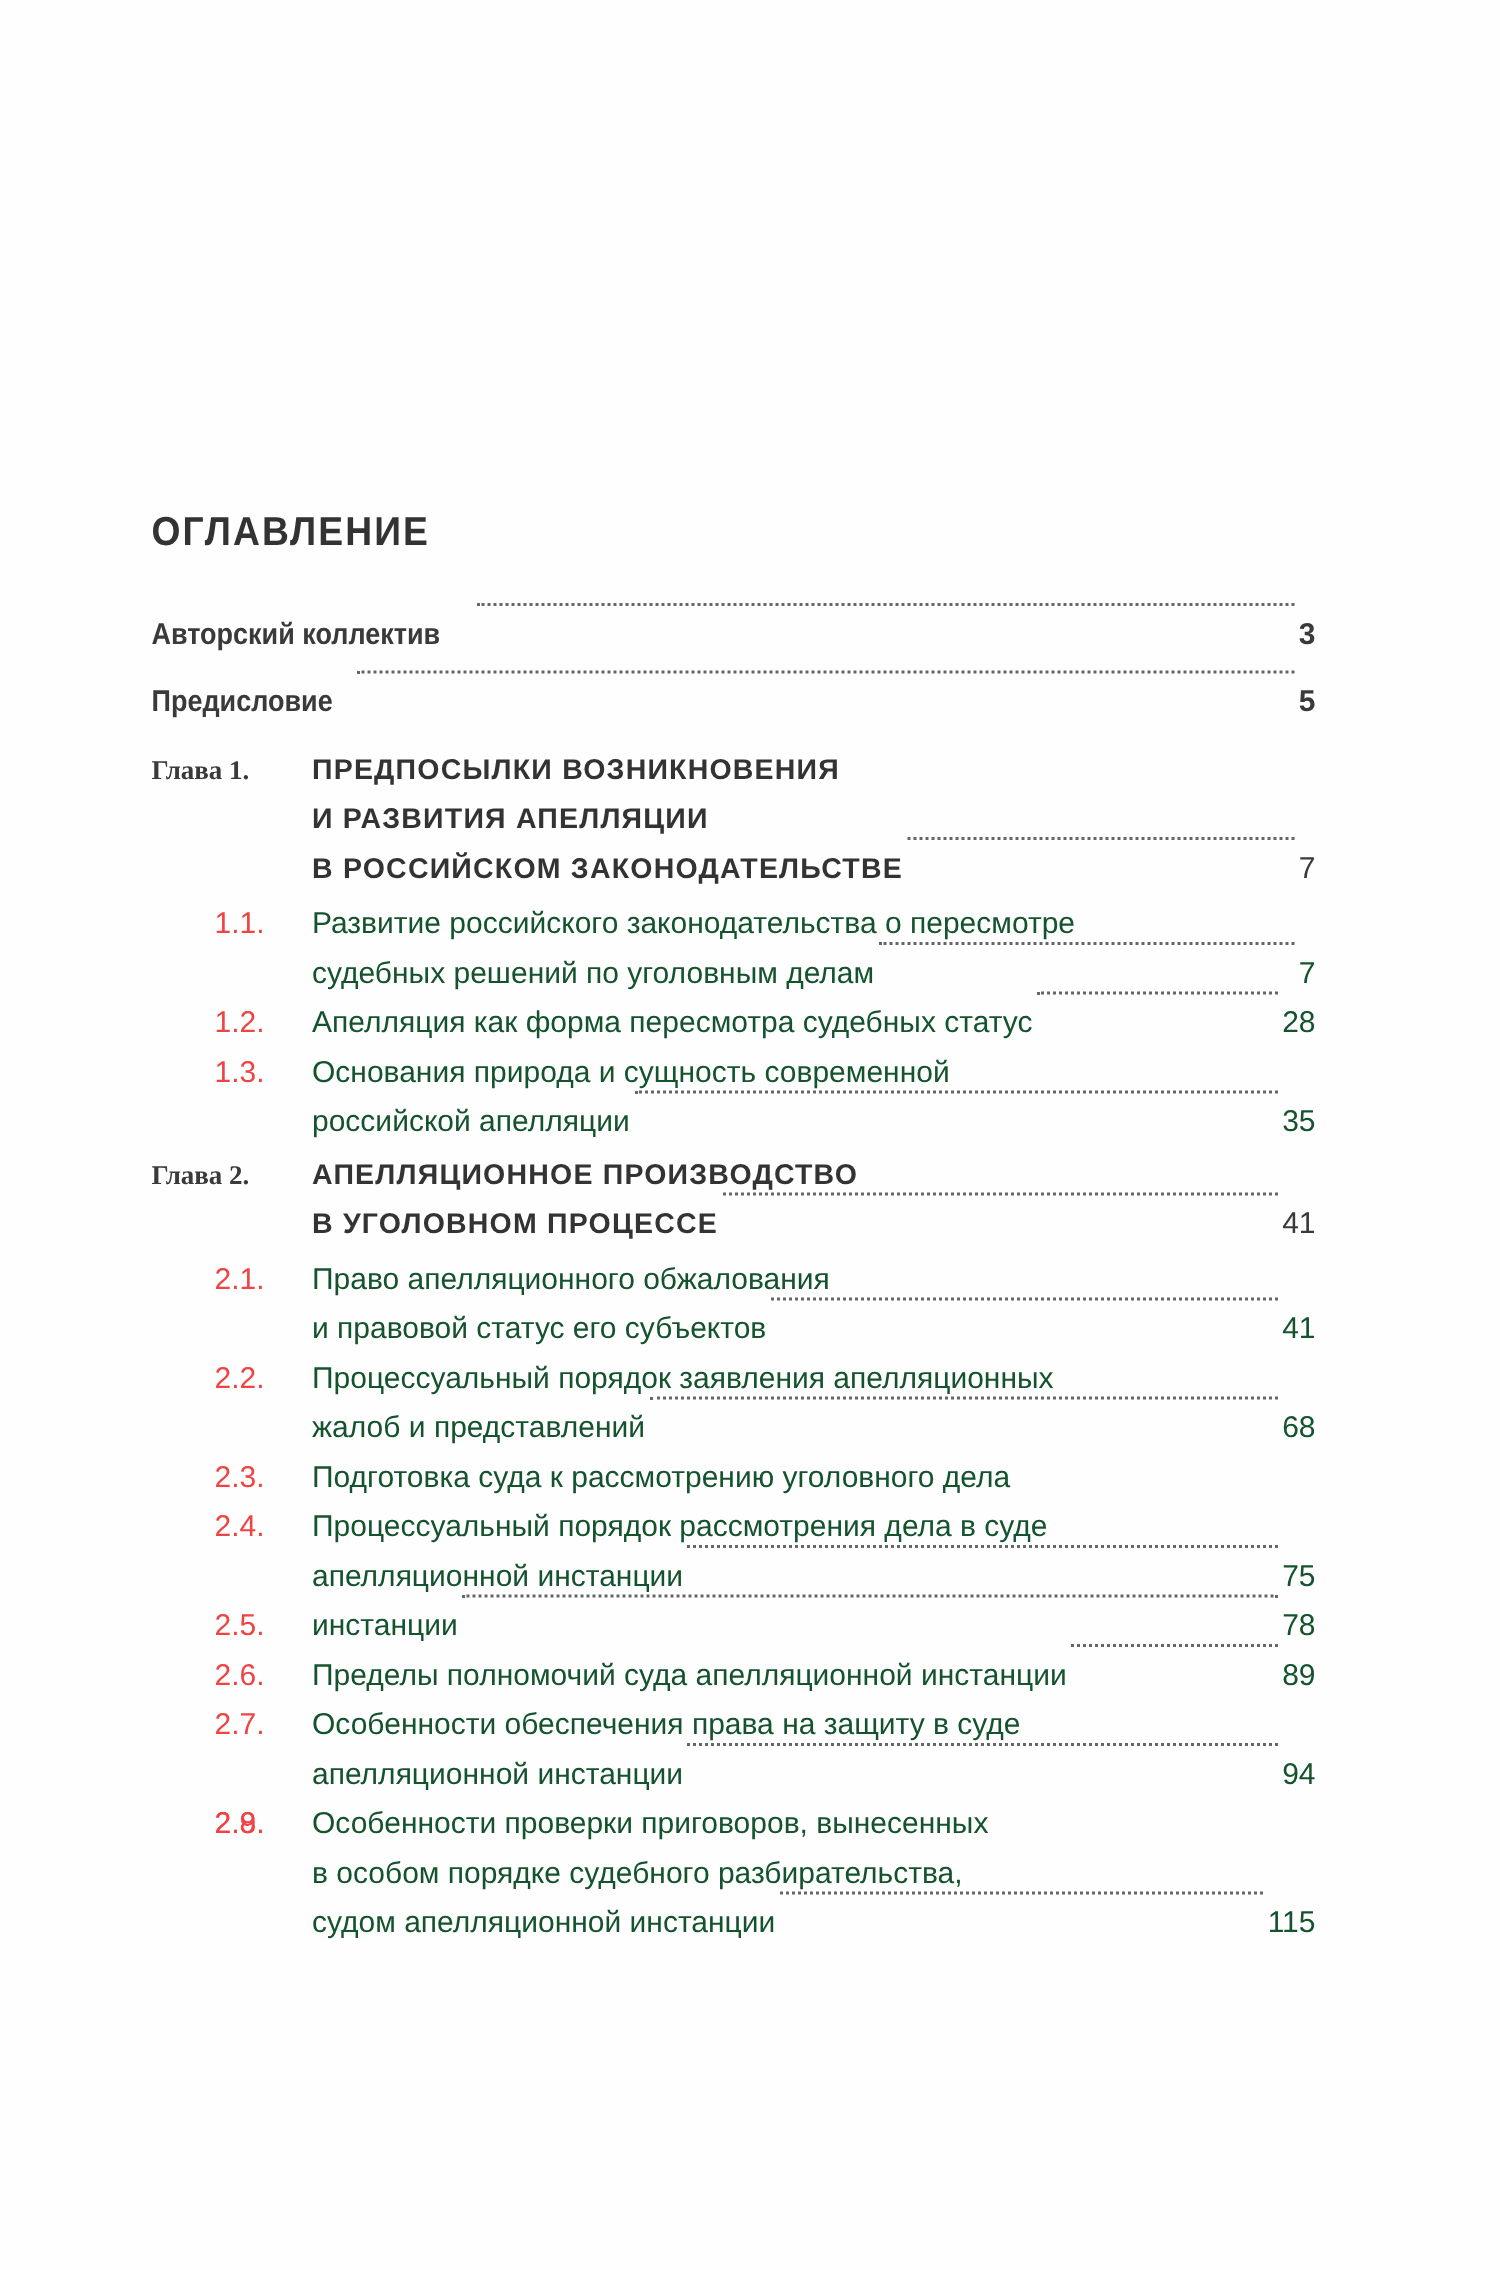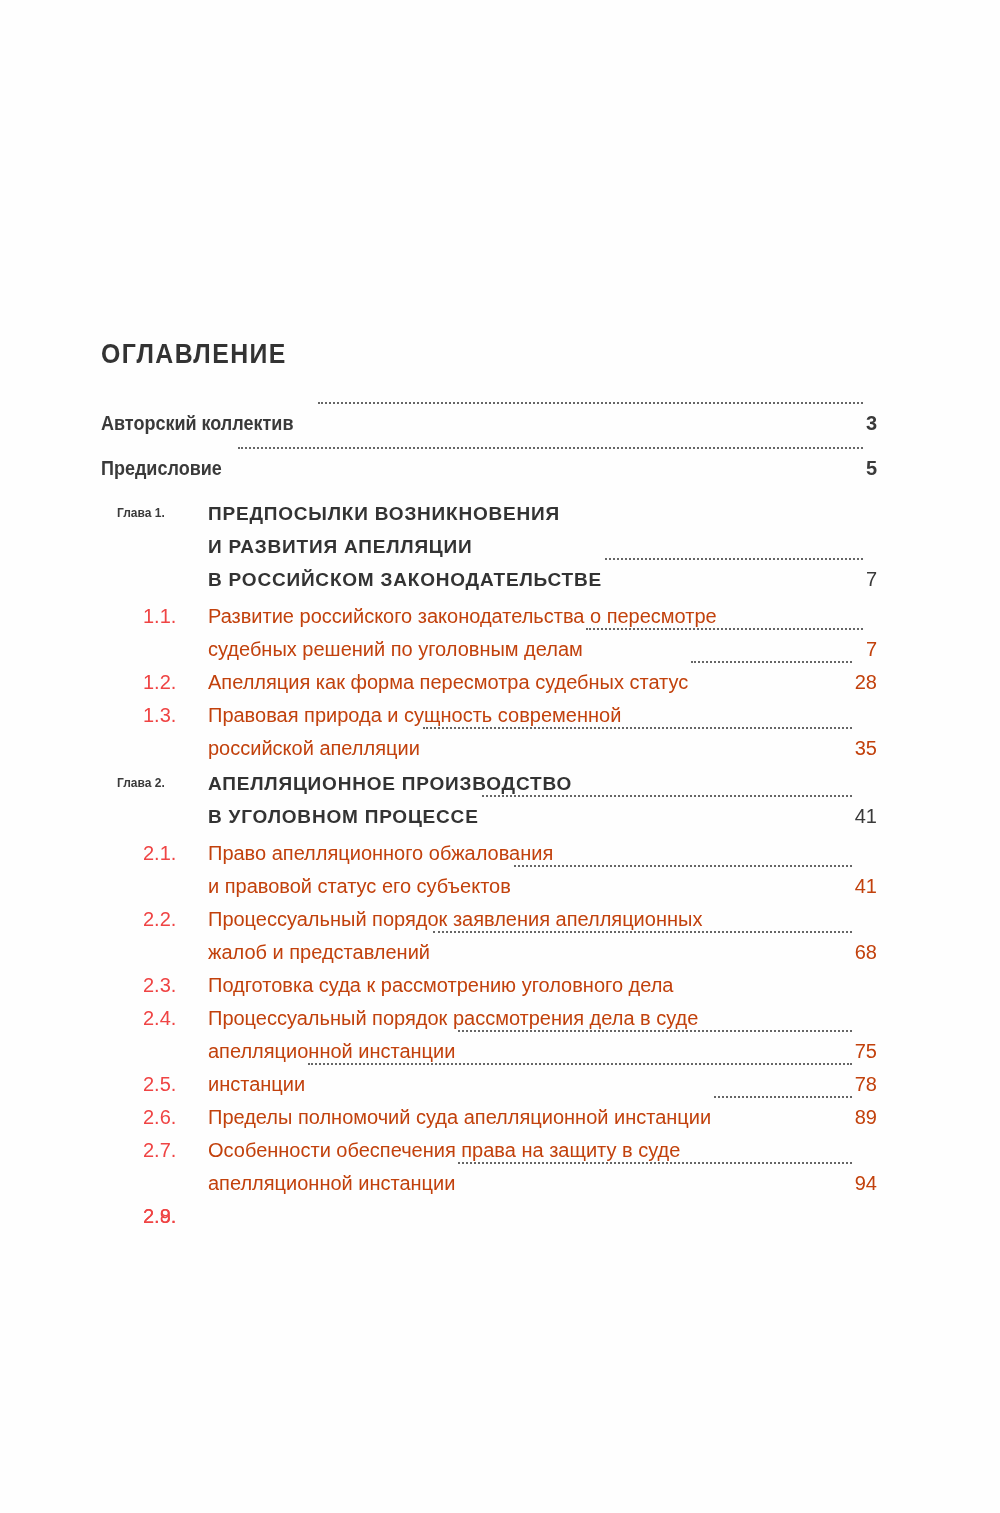--- a/index.html
+++ b/index.html
@@ -44,36 +44,37 @@
     min-width: 10px;
   }
   .entry .page {
     min-width: 0;
     text-align: right;
   }
   .entry.top { font-weight: bold; margin-bottom: 12px; }
   .entry.top .txt { transform: scaleX(0.9); transform-origin: left; display: inline-block; }
   .entry.chapter { font-weight: bold; margin-top: 2px; margin-bottom: 4px; }
   .entry.chapter .label {
-    position: absolute; left: 16px; top: 0;
-    font-size: 12px;
+    position: absolute; left: 0; top: 0;
+    font-size: 18px;
     width: 107px;
+    font-family: Liberation Serif, serif;
   }
   .entry.chapter .body { margin-left: 107px; }
   .entry.chapter .title-line {
     font-size: 19px; letter-spacing: 0.8px; color: #333;
     white-space: nowrap;
   }
   .entry.chapter .page { font-weight: normal; font-size: 20px; }
   .entry.sub { margin-bottom: 0px; }
   .entry.sub .num {
     position: absolute; left: 42px; top: 0;
     color: #ef4444;
   }
-  .entry.sub .body { margin-left: 107px; color: #c2410c; }
+  .entry.sub .body { margin-left: 107px; color: #14532d; }
   .entry.sub .plain { white-space: nowrap; }
 </style>
 </head>
 <body>
 
 <div class="page-title">ОГЛАВЛЕНИЕ</div>
 
 <div class="toc">
 
   <div class="entry top">
@@ -123,21 +124,21 @@
         <span>Апелляция как форма пересмотра судебных статус</span>
         <span class="fill"></span>
         <span class="page">28</span>
       </div>
     </div>
   </div>
 
   <div class="entry sub">
     <span class="num">1.3.</span>
     <div class="body">
-      <div class="plain">Правовая природа и сущность современной</div>
+      <div class="plain">Основания природа и сущность современной</div>
       <div class="line">
         <span>российской апелляции</span>
         <span class="fill"></span>
         <span class="page">35</span>
       </div>
     </div>
   </div>
 
   <div class="entry chapter">
     <span class="label">Глава 2.</span>
@@ -227,15 +228,24 @@
       </div>
     </div>
   </div>
 
   <div class="entry sub">
     <span class="num">2.8.</span>
   </div>
 
   <div class="entry sub">
     <span class="num">2.9.</span>
+    <div class="body">
+      <div class="plain">Особенности проверки приговоров, вынесенных</div>
+      <div class="plain">в особом порядке судебного разбирательства,</div>
+      <div class="line">
+        <span>судом апелляционной инстанции</span>
+        <span class="fill"></span>
+        <span class="page">115</span>
+      </div>
+    </div>
   </div>
 
 </div>
 
 </body></html>

